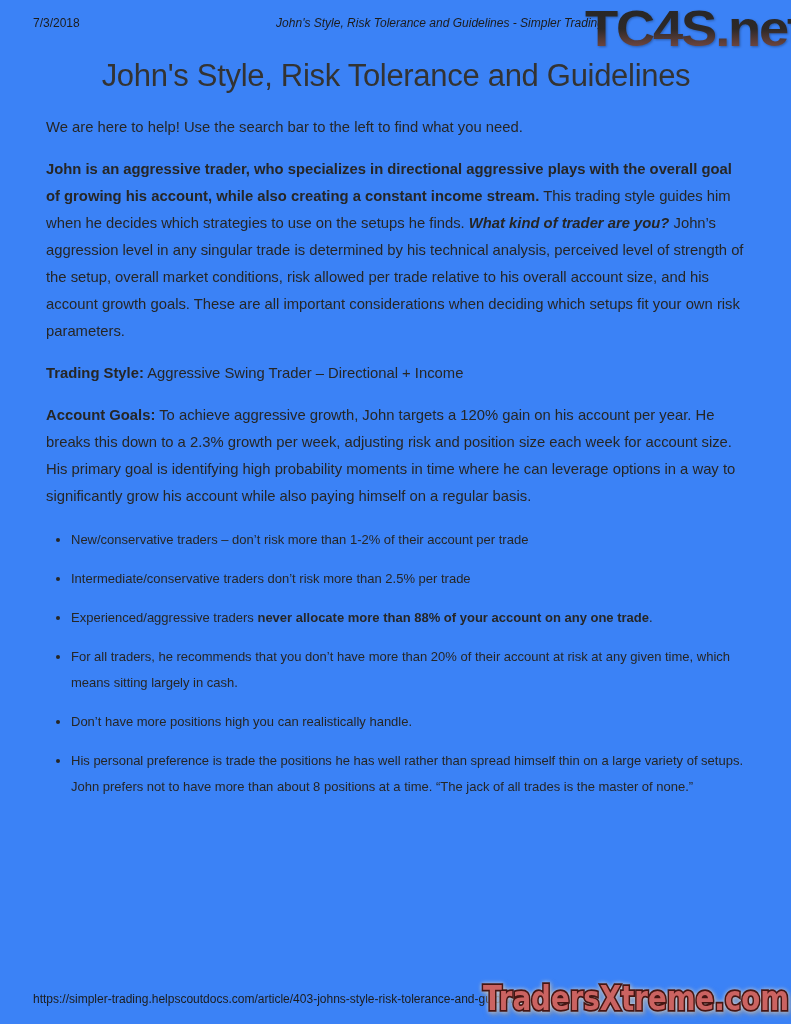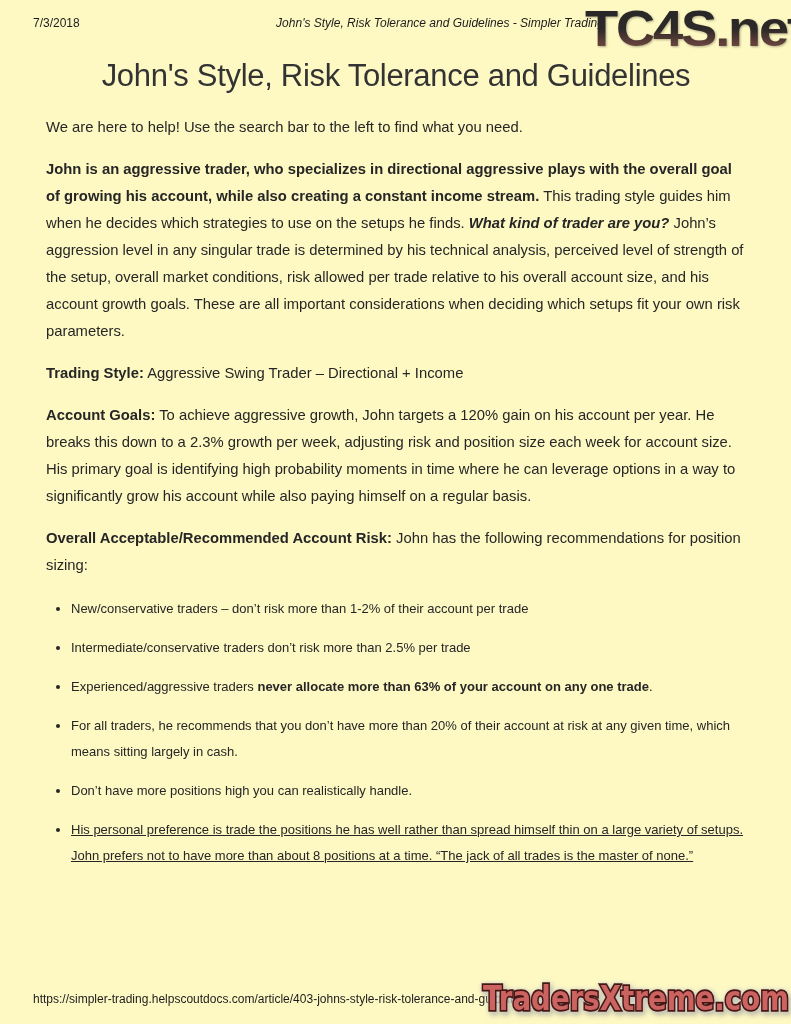--- a/index.html
+++ b/index.html
@@ -1,20 +1,20 @@
 <!DOCTYPE html>
 <html><head>
 <meta charset="utf-8">
 <style>
   html, body { margin: 0; padding: 0; background: #ffffff; }
   #page {
     position: relative;
     width: 791px;
     height: 1024px;
-    background: #fef9c3;
+    background: #3b82f6;
     overflow: hidden;
     font-family: "Liberation Sans", sans-serif;
     color: #222222;
   }
   
   .print-date {
     position: absolute; top: 16px; left: 33px;
     font-size: 12px; color: #1c1c1c;
   }
   .print-title {
@@ -47,21 +47,21 @@
     margin: 8px 0 15px 0;
     font-size: 14.8px; line-height: 27px; color: #262626;
   }
   .b { font-weight: 700; }
   .bi { font-weight: 700; font-style: italic; }
   .article ul { margin: 17px 0 19px 0; padding-left: 25px; }
   .article li {
     font-size: 13px; line-height: 26px; color: #262626;
     margin-bottom: 13px;
   }
-  .article li:last-child { margin-bottom: 0; text-decoration: underline; }
+  .article li:last-child { margin-bottom: 0; }
 </style>
 </head>
 <body>
 
 <div id="page">
 
   <div class="print-date">7/3/2018</div>
   <div class="print-title">John's Style, Risk Tolerance and Guidelines - Simpler Trading</div>
 
   <div id="tc4s-wm">
@@ -83,26 +83,25 @@
     <p>We are here to help! Use the search bar to the left to find what you need.</p>
 
     <p><span class="b">John is an aggressive trader, who specializes in directional aggressive plays with the overall goal of growing his account, while also creating a constant income stream.</span><span> This trading style guides him when he decides which strategies to use on the setups he finds. </span><span class="bi">What kind of trader are you?</span><span> John’s aggression level in any singular trade is determined by his technical analysis, perceived level of strength of the setup, overall market conditions, risk allowed per trade relative to his overall account size, and his account growth goals. These are all important considerations when deciding which setups fit your own risk parameters.</span></p>
 
 
 
     <p><span class="b">Trading Style:</span><span> Aggressive Swing Trader – Directional + Income</span></p>
 
     <p><span class="b">Account Goals:</span><span> To achieve aggressive growth, John targets a 120% gain on his account per year. He breaks this down to a 2.3% growth per week, adjusting risk and position size each week for account size. His primary goal is identifying high probability moments in time where he can leverage options in a way to significantly grow his account while also paying himself on a regular basis.</span></p>
 
-    <p><span class="b">Overall Acceptable/Recommended Account Risk:</span><span> John has the following recommendations for position sizing:</span></p>
 
     <ul>
       <li><span>New/conservative traders – don’t risk more than 1-2% of their account per trade</span><span class="b"></span><span></span></li>
       <li><span>Intermediate/conservative traders don’t risk more than 2.5% per trade</span><span class="b"></span><span></span></li>
-      <li><span>Experienced/aggressive traders </span><span class="b">never allocate more than 63% of your account on any one trade</span><span>.</span></li>
+      <li><span>Experienced/aggressive traders </span><span class="b">never allocate more than 88% of your account on any one trade</span><span>.</span></li>
       <li><span>For all traders, he recommends that you don’t have more than 20% of their account at risk at any given time, which means sitting largely in cash.</span><span class="b"></span><span></span></li>
       <li><span>Don’t have more positions high you can realistically handle.</span><span class="b"></span><span></span></li>
       <li><span>His personal preference is trade the positions he has well rather than spread himself thin on a large variety of setups. John prefers not to have more than about 8 positions at a time. “The jack of all trades is the master of none.”</span><span class="b"></span><span></span></li>
     </ul>
 
   </div>
 
 
   <div class="footer-url">https://simpler-trading.helpscoutdocs.com/article/403-johns-style-risk-tolerance-and-guidlines</div>
 

